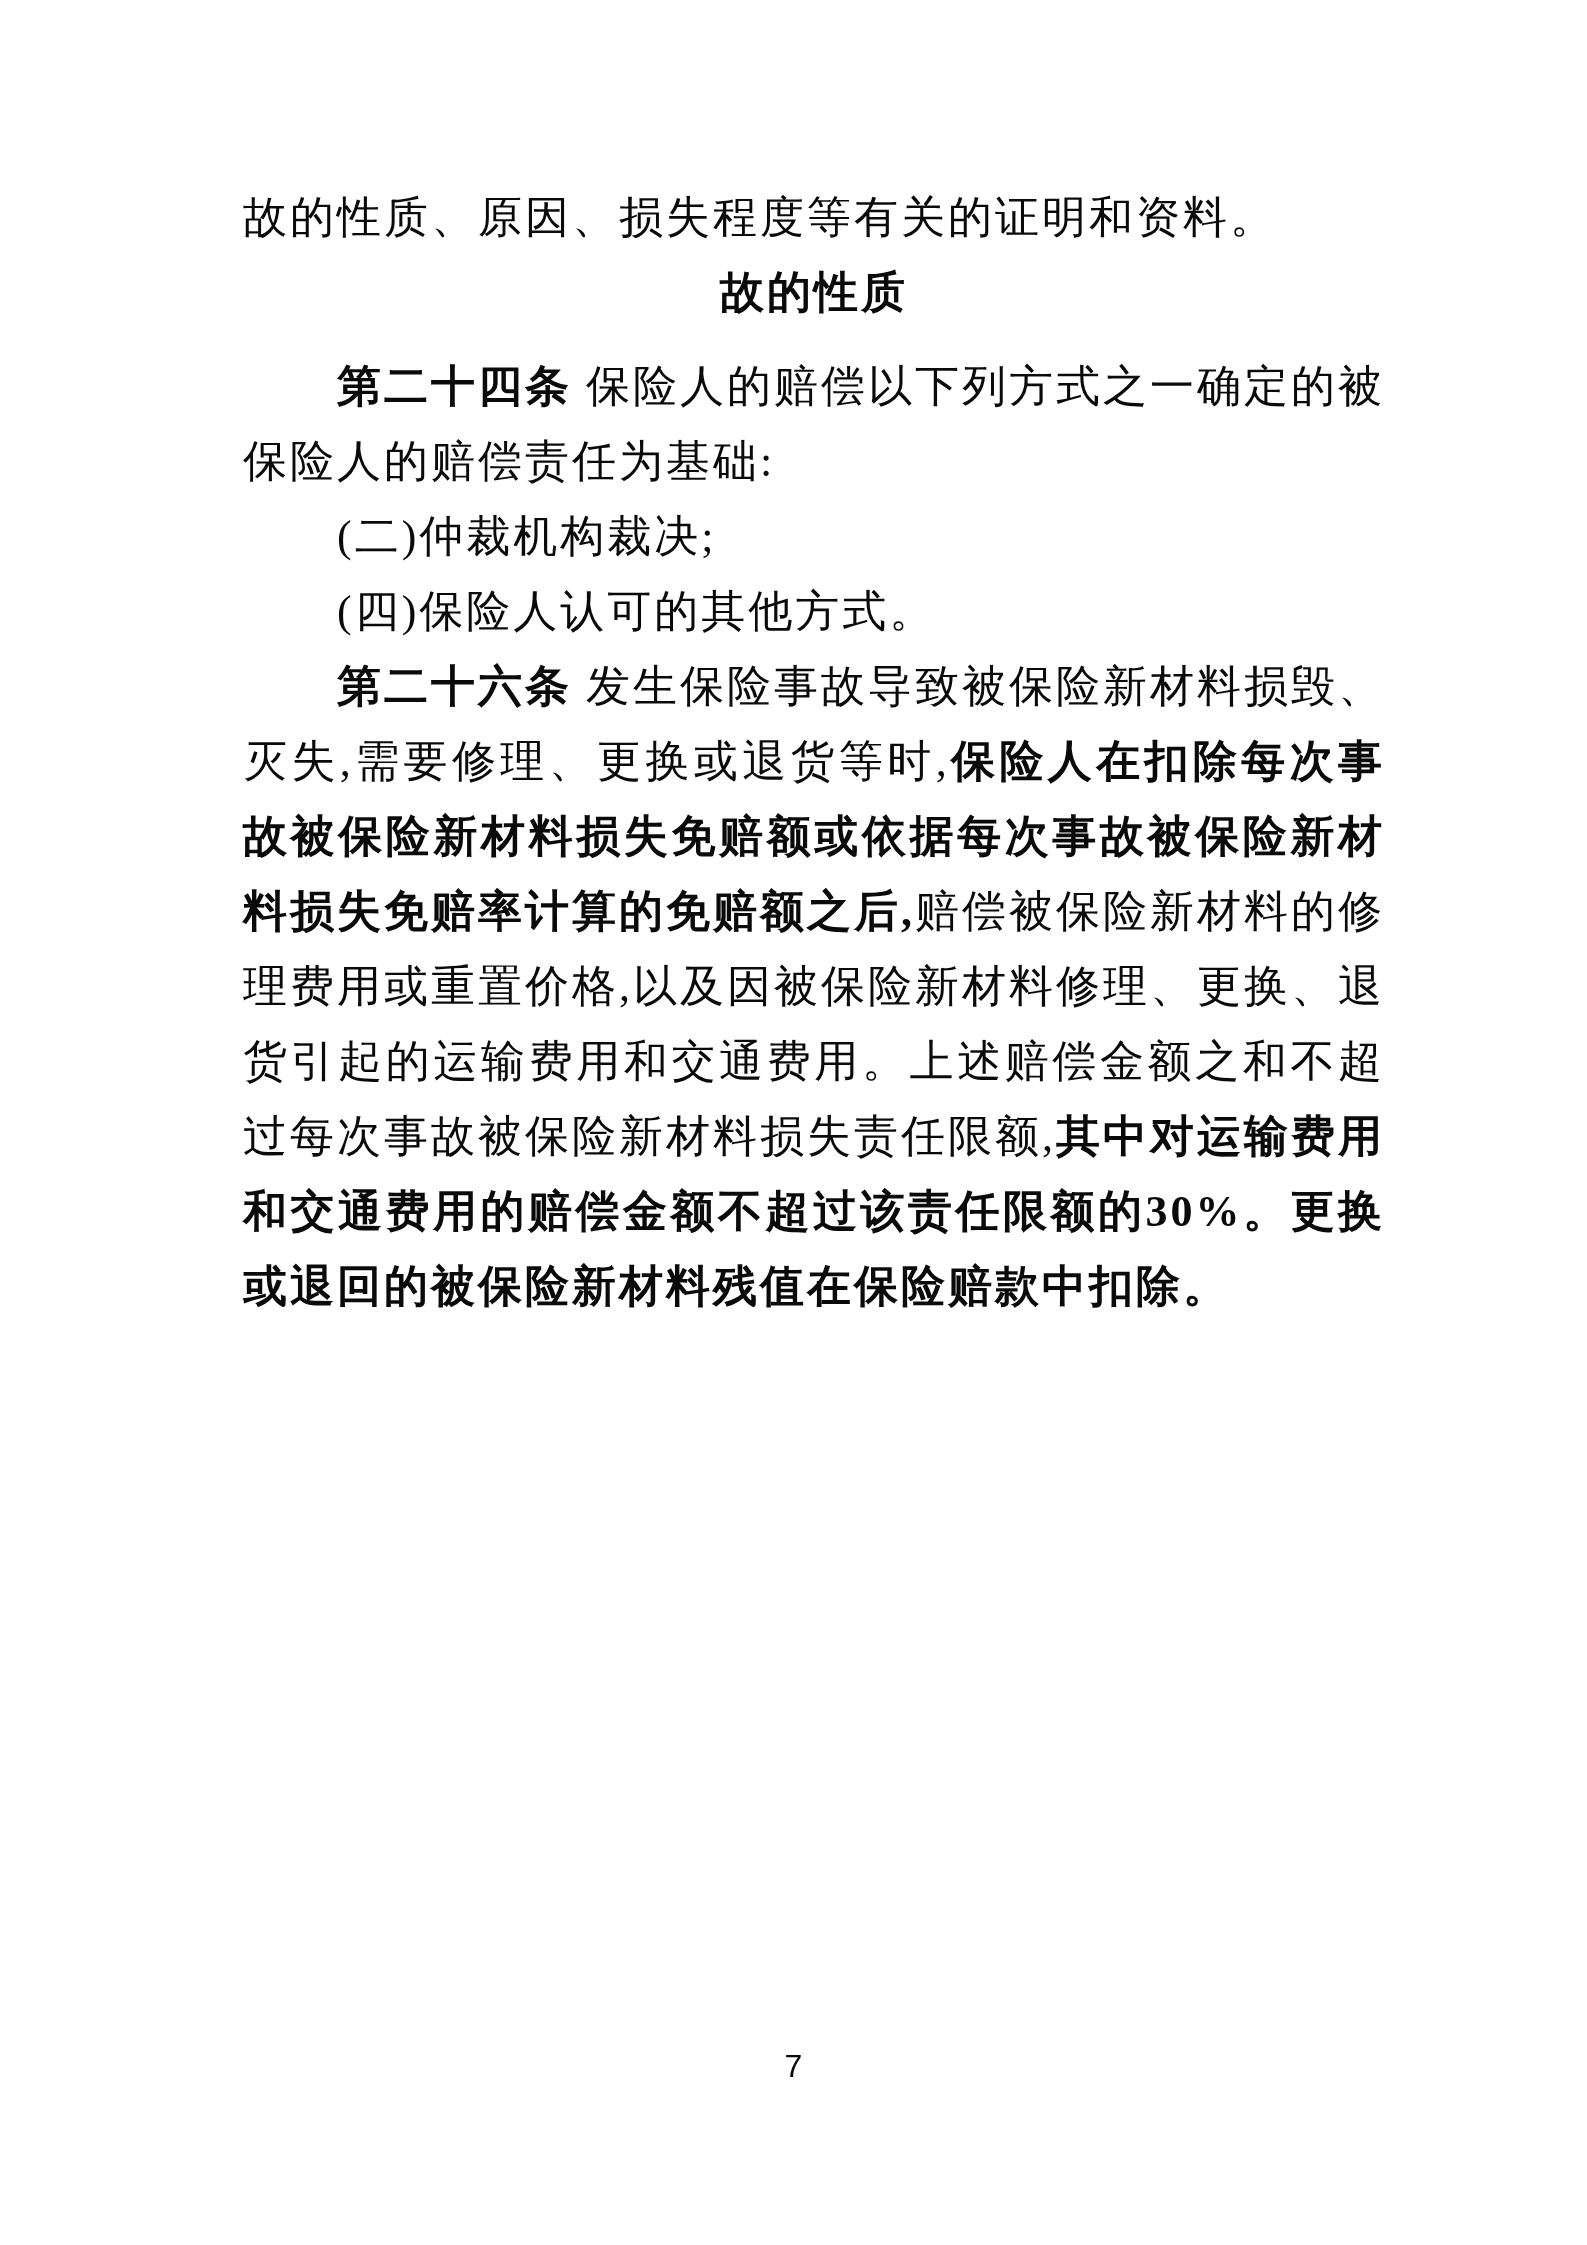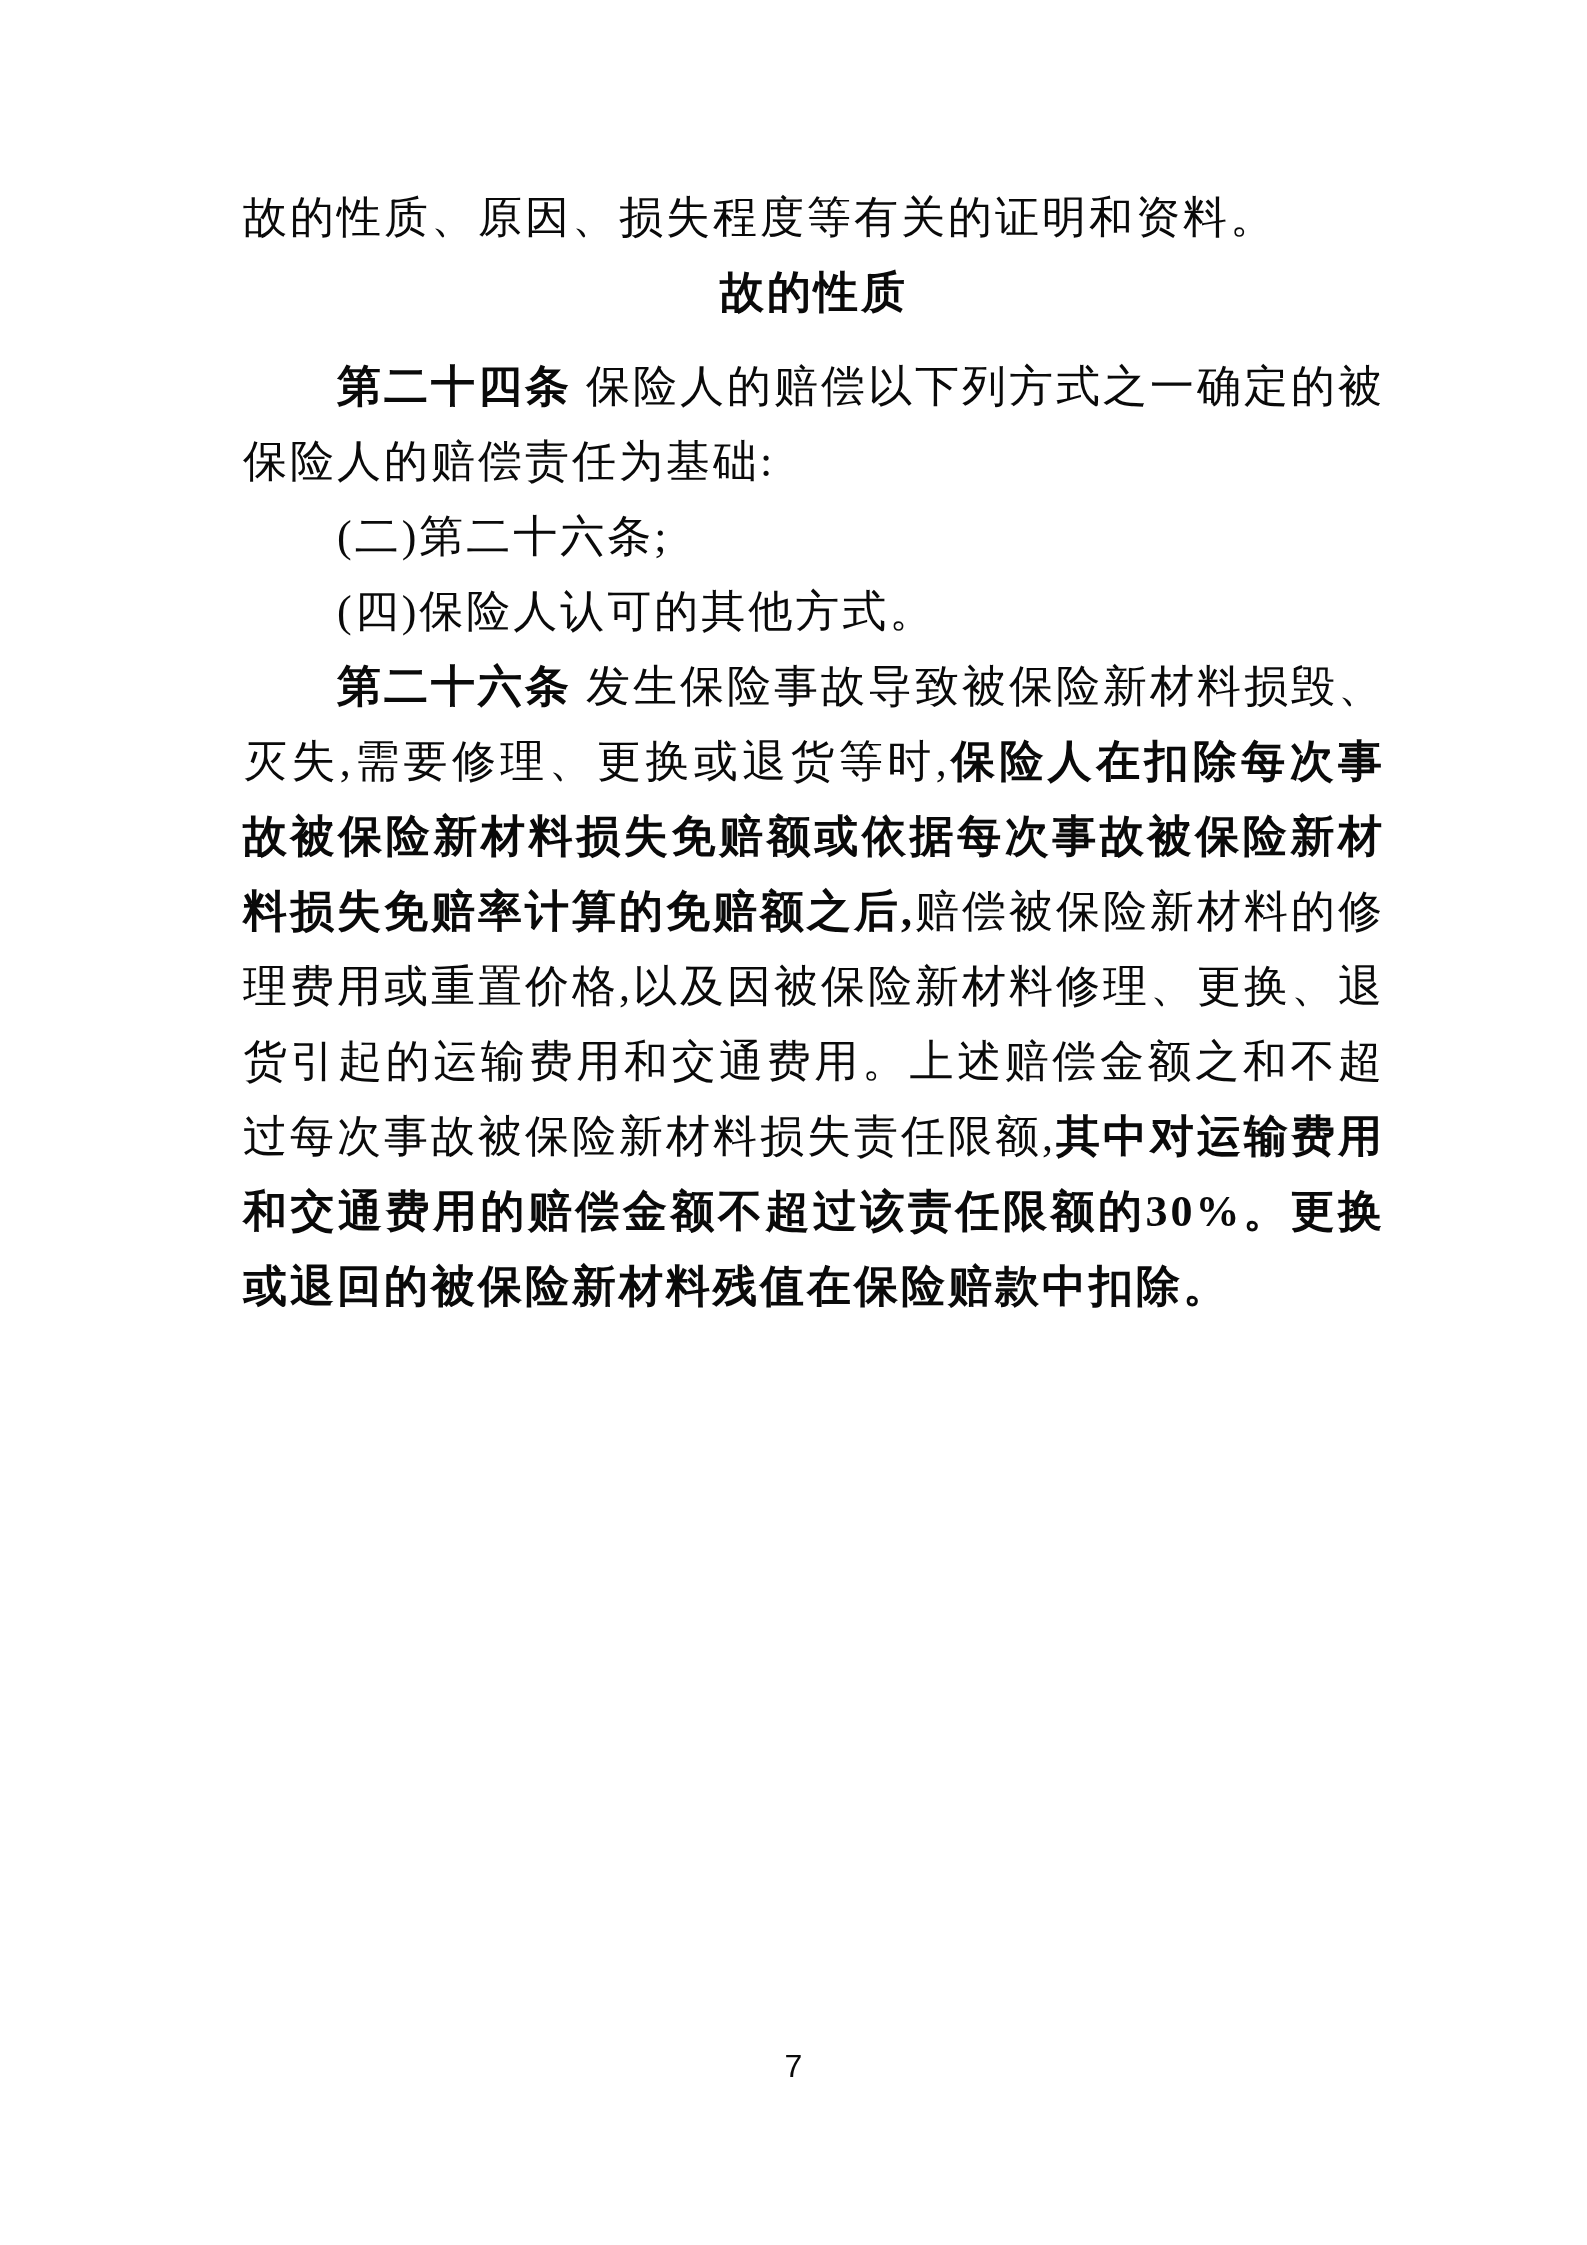--- a/index.html
+++ b/index.html
@@ -61,20 +61,20 @@
   }
 </style>
 </head>
 <body>
 
 <div class="page">
   <div class="doc-body" id="doc-body">
       <p class="para"><span class="run-regular">故的性质、原因、损失程度等有关的证明和资料。</span></p>
       <p class="para heading"><span class="run-bold">故的性质</span></p>
       <p class="para indent"><span class="run-bold">第二十四条 </span><span class="run-regular">保险人的赔偿以下列方式之一确定的被保险人的赔偿责任为基础:</span></p>
-      <p class="para indent"><span class="run-regular">(二)第二十六条;</span></p>
+      <p class="para indent"><span class="run-regular">(二)仲裁机构裁决;</span></p>
       <p class="para indent"><span class="run-regular">(四)保险人认可的其他方式。</span></p>
       <p class="para indent"><span class="run-bold">第二十六条 </span><span class="run-regular">发生保险事故导致被保险新材料损毁、灭失,需要修理、更换或退货等时,</span><span class="run-bold">保险人在扣除每次事故被保险新材料损失免赔额或依据每次事故被保险新材料损失免赔率计算的免赔额之后,</span><span class="run-regular">赔偿被保险新材料的修理费用或重置价格,以及因被保险新材料修理、更换、退货引起的运输费用和交通费用。上述赔偿金额之和不超过每次事故被保险新材料损失责任限额,</span><span class="run-bold">其中对运输费用和交通费用的赔偿金额不超过该责任限额的30%。更换或退回的被保险新材料残值在保险赔款中扣除。</span></p>
     </div>
   <div class="footer">
     <span class="page-number">7</span>
   </div>
 </div>
 
 </body></html>

